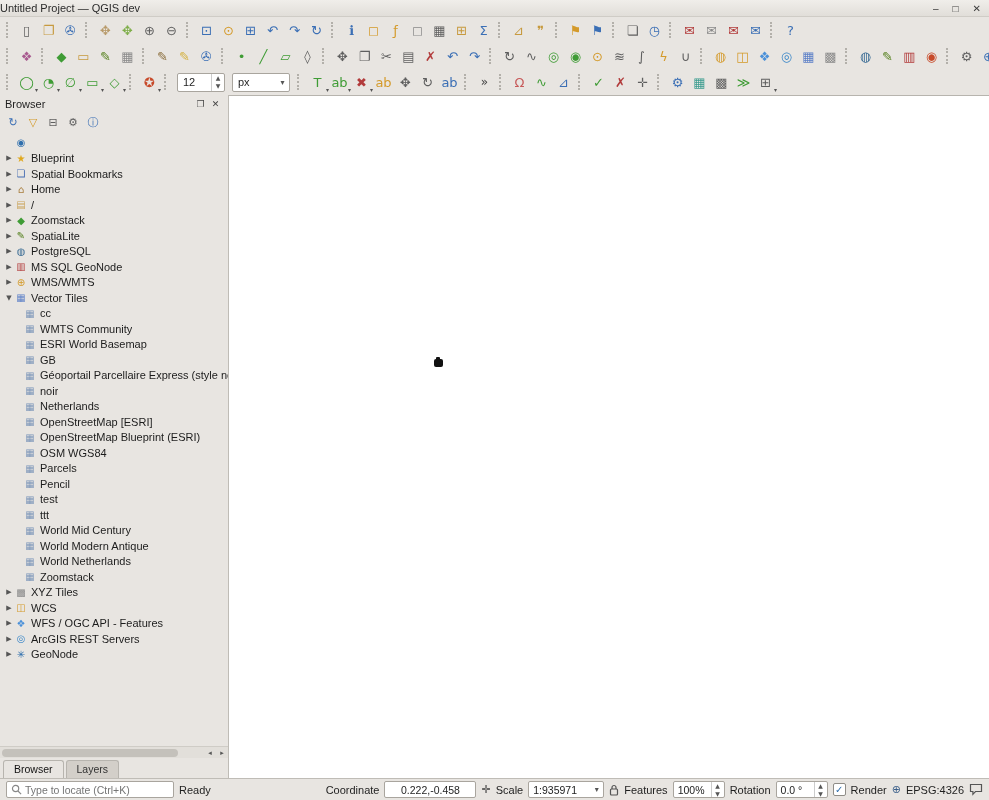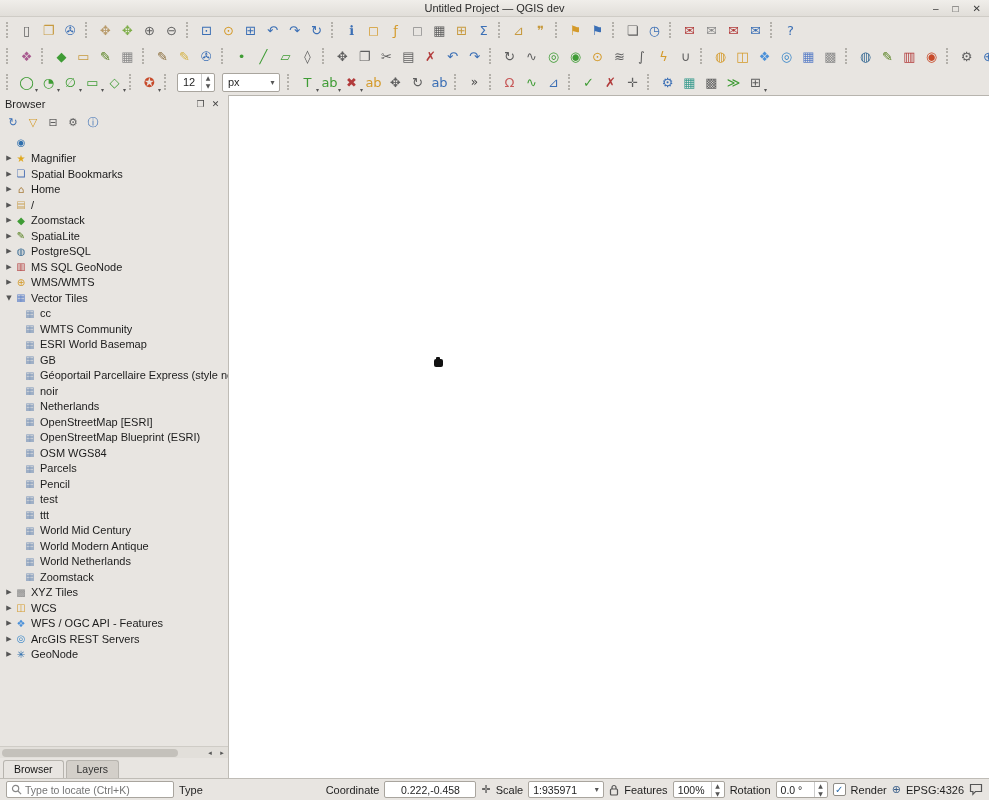--- a/index.html
+++ b/index.html
@@ -1,35 +1,35 @@
 <!DOCTYPE html>
 <html><head>
 <meta charset="utf-8">
 <style>
 *{box-sizing:border-box;margin:0;padding:0}
 html,body{width:989px;height:800px;overflow:hidden}
 body{font-family:"Liberation Sans",sans-serif;background:#e8e5e1;color:#222;font-size:11px}
 .window{display:flex;flex-direction:column;width:989px;height:800px}
 
 .titlebar{height:17px;background:linear-gradient(#f0eeea,#e1ded9);display:flex;align-items:center;position:relative;border-bottom:1px solid #cfccc6;flex:none}
-.title{flex:1;text-align:center;font-size:11px;color:#2b2b2b}
+.title{flex:1;font-size:11px;color:#2b2b2b}
 .win-controls{position:absolute;right:8px;top:0;height:100%;display:flex;gap:14px;align-items:center;font-size:10px;color:#3c3c3c}
 
 .menubar{height:20px;display:flex;align-items:center;padding-left:4px;flex:none}
 .menu-item{display:inline-block;padding:2px 7px;font-size:11.5px;color:#1f1f1f}
 .menu-item::first-letter{text-decoration:underline}
 
 .tbrow{height:26px;display:flex;align-items:center;padding:0 3px;gap:1px;flex:none}
 .tb-handle{width:5px;height:16px;border-left:2px dotted #b3b0aa;margin:0 4px 0 3px;flex:none}
 .tbi{width:21px;height:21px;display:flex;align-items:center;justify-content:center;border-radius:3px;position:relative;flex:none}
 .tbi .g{font-size:13px;line-height:1;font-family:"DejaVu Sans",sans-serif}
 .tbi .dd{position:absolute;right:-1px;bottom:0;font-size:6px;color:#555}
 .tbi.more .g{font-size:12px;color:#444}
 .spin,.combo{height:19px;background:#fff;border:1px solid #a9a59e;border-radius:2px;display:flex;align-items:center;margin:0 3px;flex:none}
-.spin{width:38px}.combo{width:58px}
+.spin{width:48px}.combo{width:58px}
 .spin .val,.combo .val{flex:1;padding-left:5px;font-size:11px;color:#1f1f1f;white-space:nowrap}
 .steppers{width:13px;height:100%;display:flex;flex-direction:column;border-left:1px solid #ccc}
 .steppers span{flex:1;font-size:6px;line-height:8px;text-align:center;color:#555;font-family:"DejaVu Sans",sans-serif}
 .caret{width:13px;text-align:center;font-size:8px;color:#555;font-family:"DejaVu Sans",sans-serif}
 
 .main{flex:1;display:flex;min-height:0}
 .panel{width:229px;display:flex;flex-direction:column;background:#e8e5e1;border-right:1px solid #bfbcb6;flex:none}
 .panel-header{height:17px;display:flex;align-items:center;padding:0 5px;font-size:11px;color:#1f1f1f;flex:none}
 .ph-title{flex:1}
 .ph-btn{width:15px;text-align:center;font-size:9px;color:#444;font-family:"DejaVu Sans",sans-serif}
@@ -441,21 +441,21 @@
         </div>
       <div class="tree">
           <div class="tree-row" style="padding-left: 4px;">
             <span class="arrow"></span>
             <span class="ticon" style="color: rgb(47, 111, 173);">◉</span>
             <span class="tlabel"></span>
           </div>
           <div class="tree-row" style="padding-left: 4px;">
             <span class="arrow">▶</span>
             <span class="ticon" style="color: rgb(224, 168, 30);">★</span>
-            <span class="tlabel">Magnifier</span>
+            <span class="tlabel">Blueprint</span>
           </div>
           <div class="tree-row" style="padding-left: 4px;">
             <span class="arrow">▶</span>
             <span class="ticon" style="color: rgb(74, 111, 179);">❏</span>
             <span class="tlabel">Spatial Bookmarks</span>
           </div>
           <div class="tree-row" style="padding-left: 4px;">
             <span class="arrow">▶</span>
             <span class="ticon" style="color: rgb(169, 127, 63);">⌂</span>
             <span class="tlabel">Home</span>
@@ -629,21 +629,21 @@
   </div>
 
   <div class="statusbar">
     <div class="locator">
       <svg width="11" height="11" viewBox="0 0 12 12">
           <circle cx="5" cy="5" r="3.4" fill="none" stroke="#888" stroke-width="1.3"></circle>
           <line x1="7.6" y1="7.6" x2="11" y2="11" stroke="#888" stroke-width="1.3"></line>
         </svg>
       <input placeholder="Type to locate (Ctrl+K)" style="">
     </div>
-    <span class="sb-label">Type</span>
+    <span class="sb-label">Ready</span>
     <span class="spacer"></span>
     <span class="sb-label">Coordinate</span>
     <input id="coord-input" class="sb-input" value="0.222,-0.458" style="">
     <span class="sbi">✛</span>
     <span class="sb-label">Scale</span>
     <div class="sb-combo">
       <span class="val">1:935971</span>
       <span class="caret">▾</span>
     </div>
     <svg width="10" height="12" viewBox="0 0 10 12">

